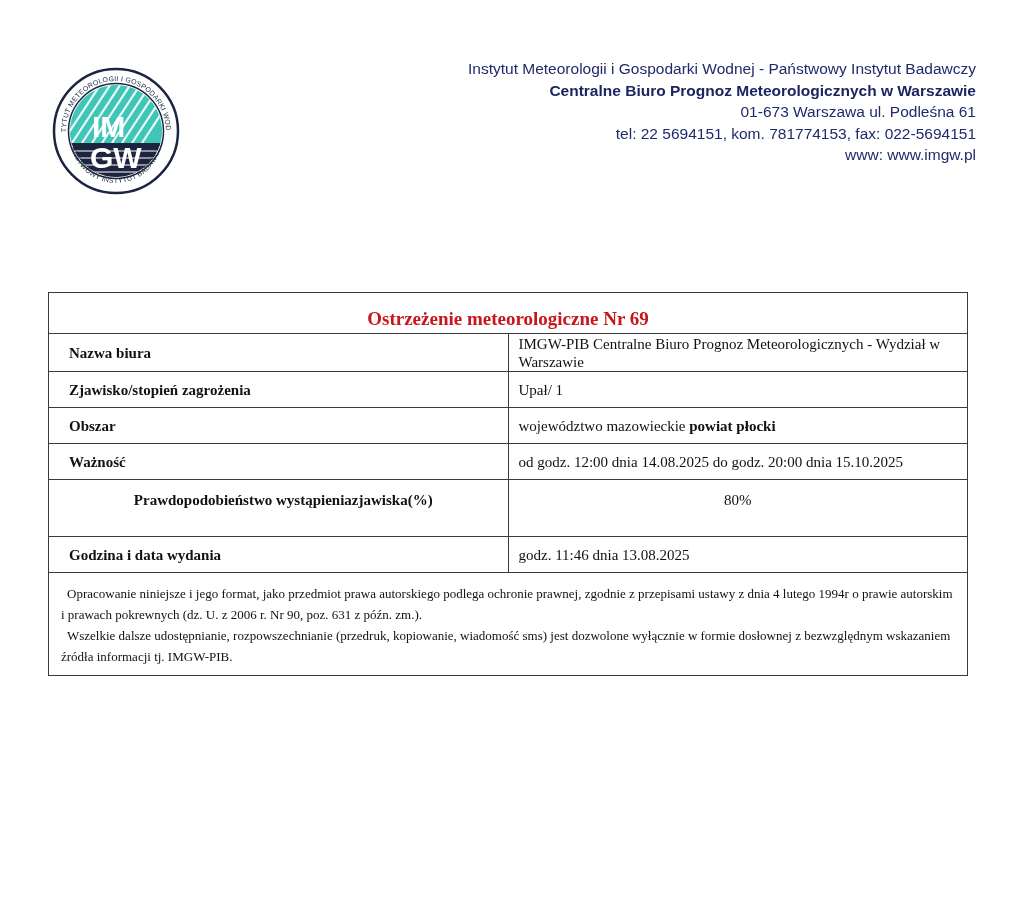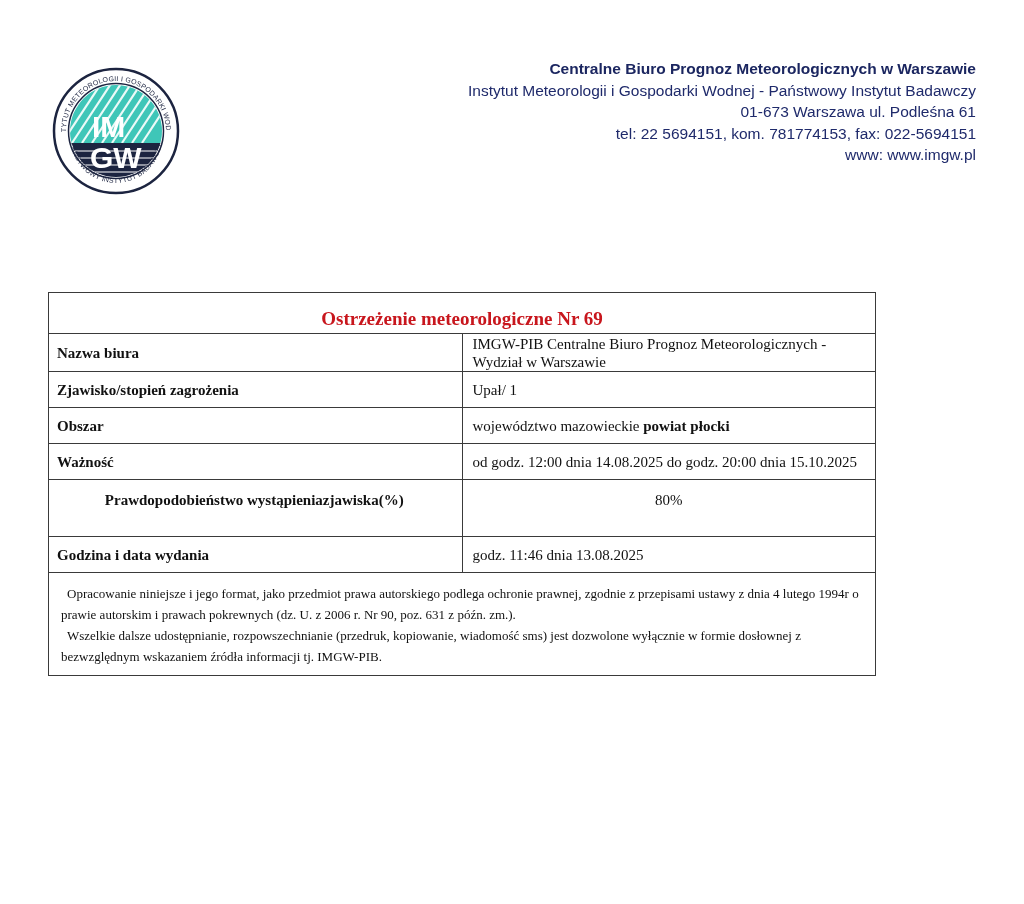--- a/index.html
+++ b/index.html
@@ -32,34 +32,34 @@
       line-height: 21.5px;
       color: #1f2a6b;
     }
     .header-block .line { white-space: nowrap; }
     .header-block .bold { font-weight: bold; color: #1b2660; }
 
     .warn-table {
       position: absolute;
       left: 48px;
       top: 292px;
-      width: 828px;
+      width: 920px;
       border-collapse: collapse;
       table-layout: fixed;
       font-size: 15px;
     }
     .warn-table td {
       border: 1px solid #3a3a3a;
       vertical-align: top;
       padding: 0 10px;
     }
     .warn-table td.label {
       width: 224px;
       font-weight: bold;
-      padding-left: 8px;
+      padding-left: 20px;
     }
     .title-cell {
       text-align: center;
       color: #c8161d;
       font-weight: bold;
       font-size: 19px;
       height: 40px;
       padding-top: 0 !important;
       vertical-align: bottom !important;
     }
@@ -121,22 +121,22 @@
     <text font-family="Liberation Sans, sans-serif" font-size="7" fill="#1c2440" letter-spacing="0.2">
       <textPath href="#topArc" startOffset="50%" text-anchor="middle">INSTYTUT METEOROLOGII I GOSPODARKI WODNEJ</textPath>
     </text>
     <text font-family="Liberation Sans, sans-serif" font-size="7" fill="#1c2440" letter-spacing="0.3">
       <textPath href="#botArc" startOffset="50%" text-anchor="middle">PAŃSTWOWY INSTYTUT BADAWCZY</textPath>
     </text>
   </svg>
 </div>
 
 <div class="header-block">
+  <div class="line">Instytut Meteorologii i Gospodarki Wodnej - Państwowy Instytut Badawczy</div>
   <div class="line bold">Centralne Biuro Prognoz Meteorologicznych w Warszawie</div>
-  <div class="line">Instytut Meteorologii i Gospodarki Wodnej - Państwowy Instytut Badawczy</div>
   <div class="line">01-673 Warszawa ul. Podleśna  61</div>
   <div class="line">tel: 22 5694151, kom. 781774153, fax: 022-5694151</div>
   <div class="line">www: www.imgw.pl</div>
 </div>
 
 <table class="warn-table">
   <tbody>
       <tr>
     <td class="title-cell" colspan="2"><span>Ostrzeżenie meteorologiczne Nr 69</span></td>
   </tr>

